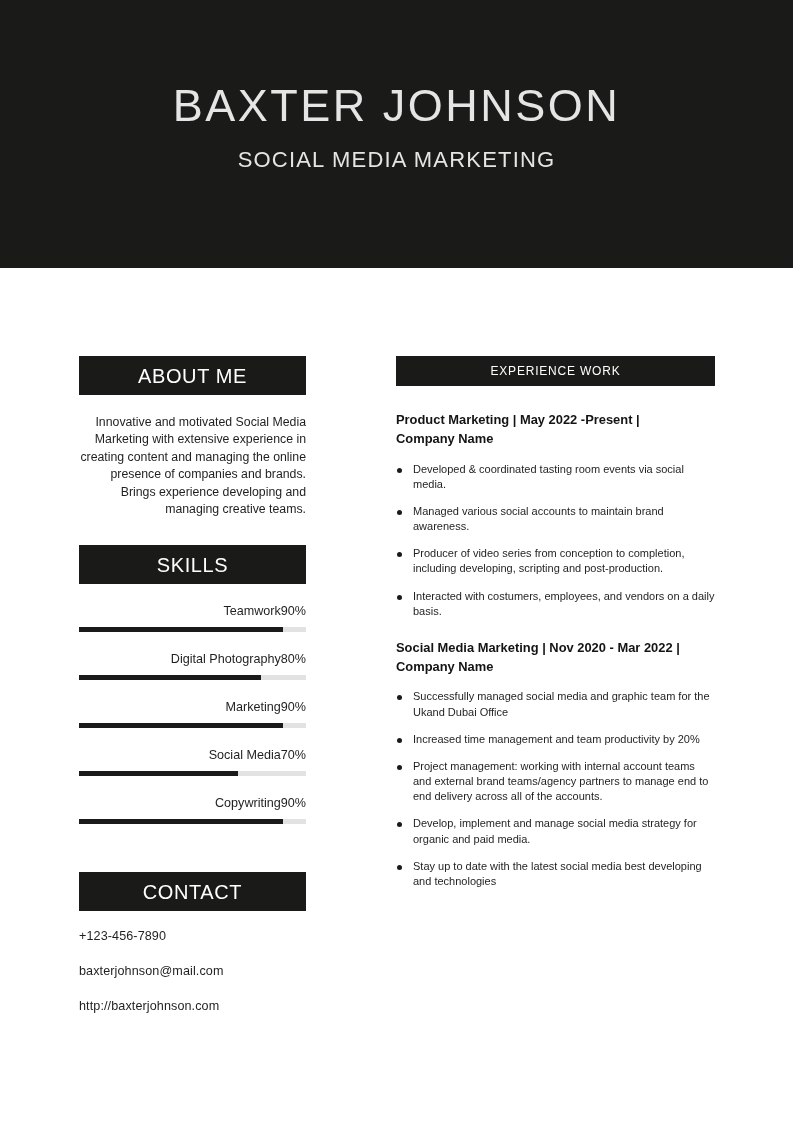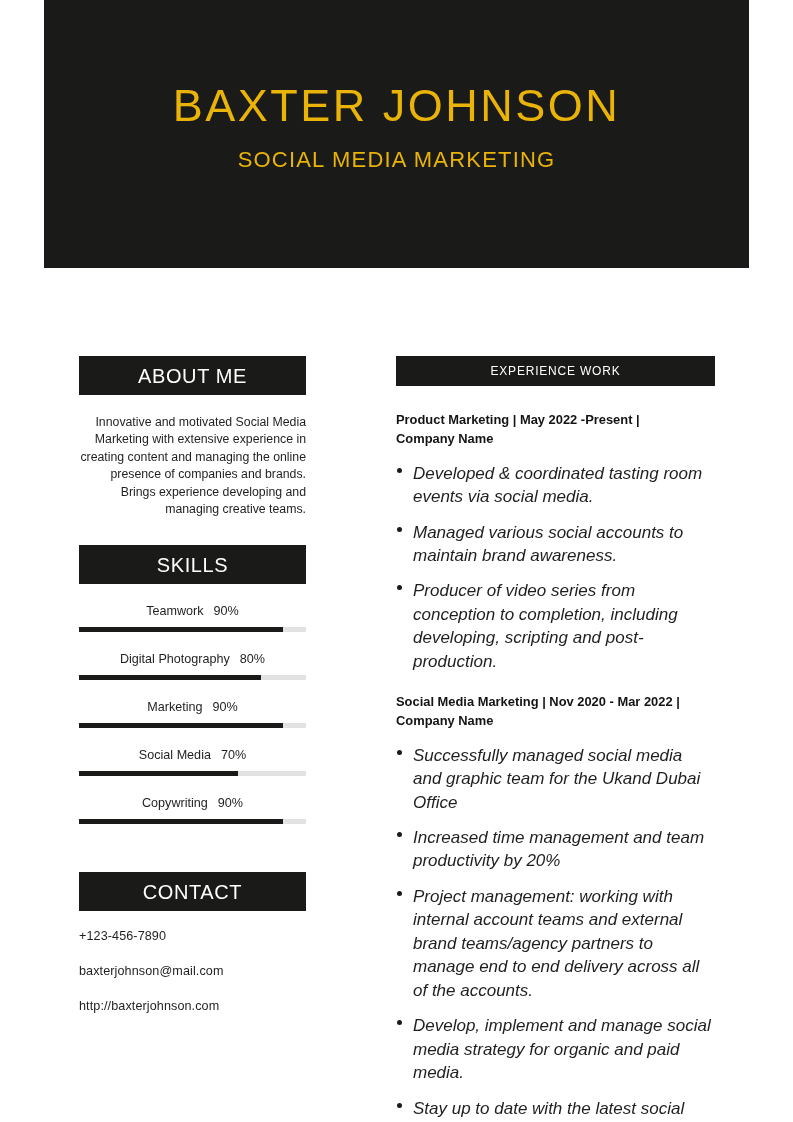--- a/index.html
+++ b/index.html
@@ -19,29 +19,28 @@
     width: 793px;
     height: 1122px;
     background: #ffffff;
   }
 
   
   .header {
     position: absolute;
     left: 0;
     top: 0;
-    width: 705px;
+    width: 793px;
     height: 268px;
     background: #1a1a18;
-    color: #eab308;
+    color: #e5e5e5;
     display: flex;
     flex-direction: column;
     align-items: center;
     justify-content: center;
-    margin-left: 44px;
   }
   .header-name {
     font-size: 45px;
     letter-spacing: 2.5px;
     font-weight: 400;
     line-height: 1.1;
     margin-top: -14px;
   }
   .header-role {
     font-size: 22px;
@@ -93,25 +92,24 @@
     margin-top: 26px;
   }
   .skill {
     margin-top: 20px;
   }
   .skill:first-child {
     margin-top: 23px;
   }
   .skill-row {
     display: flex;
-    justify-content: center;
+    justify-content: flex-end;
     align-items: baseline;
     font-size: 12.6px;
     color: #1f1f1f;
-    gap: 10px;
   }
   .skill-track {
     margin-top: 9px;
     height: 5px;
     background: #e2e2e2;
     width: 100%;
     position: relative;
   }
   .skill-fill {
     position: absolute;
@@ -147,25 +145,24 @@
     max-width: 300px;
   }
   .bullets {
     margin: 13px 0 0 0;
     padding: 0;
     list-style: none;
   }
   .bullets li {
     position: relative;
     padding-left: 17px;
-    font-size: 17px;
+    font-size: 11px;
     line-height: 1.38;
     color: #1f1f1f;
     margin-bottom: 12px;
-    font-style: italic;
   }
   .bullets li::before {
     content: "";
     position: absolute;
     left: 1px;
     top: 6px;
     width: 5px;
     height: 5px;
     border-radius: 50%;
     background: #1a1a18;
@@ -256,20 +253,21 @@
 
   <div class="right-col">
     <div class="bar wide">EXPERIENCE WORK</div>
 
     <div class="job">
       <div class="job-title">Product Marketing | May 2022 -Present | Company Name</div>
       <ul class="bullets">
         <li>Developed &amp; coordinated tasting room events via social media.</li>
         <li>Managed various social accounts to maintain brand awareness.</li>
         <li>Producer of video series from conception to completion, including developing, scripting and post-production.</li>
+        <li>Interacted with costumers, employees, and vendors on a daily basis.</li>
       </ul>
     </div>
 
     <div class="job job-gap">
       <div class="job-title">Social Media Marketing | Nov 2020 - Mar 2022 | Company Name</div>
       <ul class="bullets">
         <li>Successfully managed social media and graphic team for the Ukand Dubai Office</li>
         <li>Increased time management and team productivity by 20%</li>
         <li>Project management: working with internal account teams and external brand teams/agency partners to manage end to end delivery across all of the accounts.</li>
         <li>Develop, implement and manage social media strategy for organic and paid media.</li>

